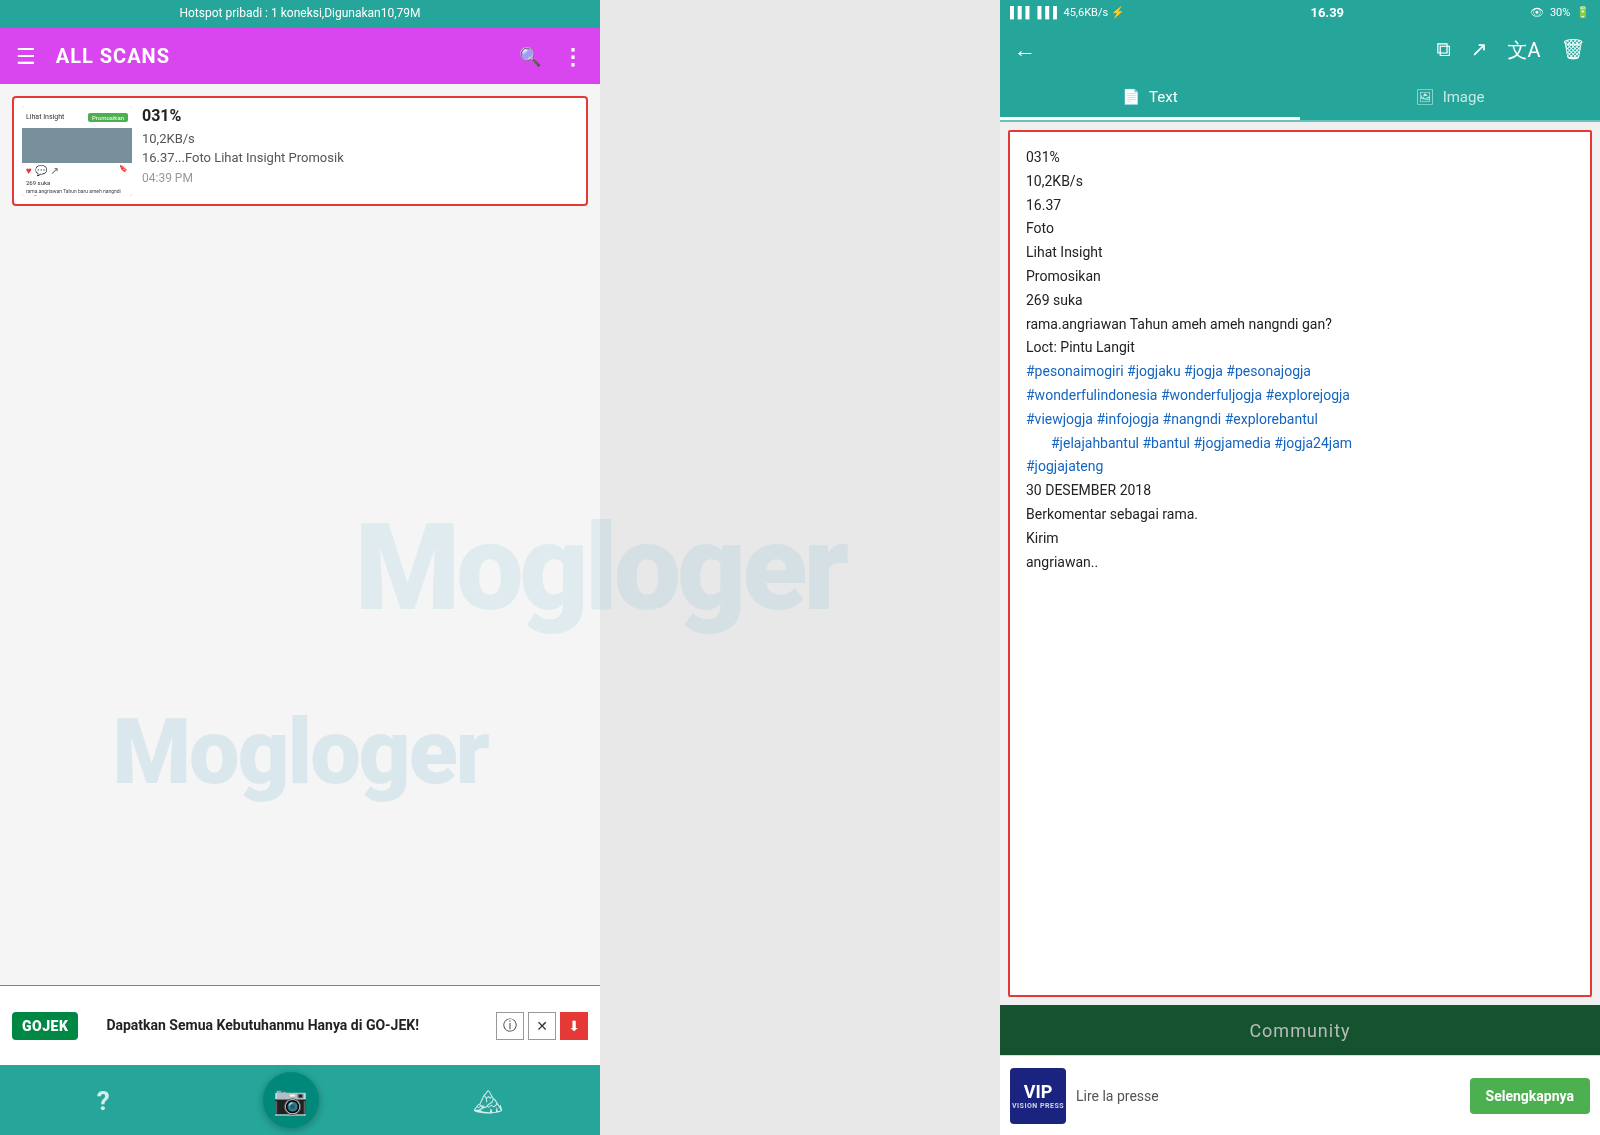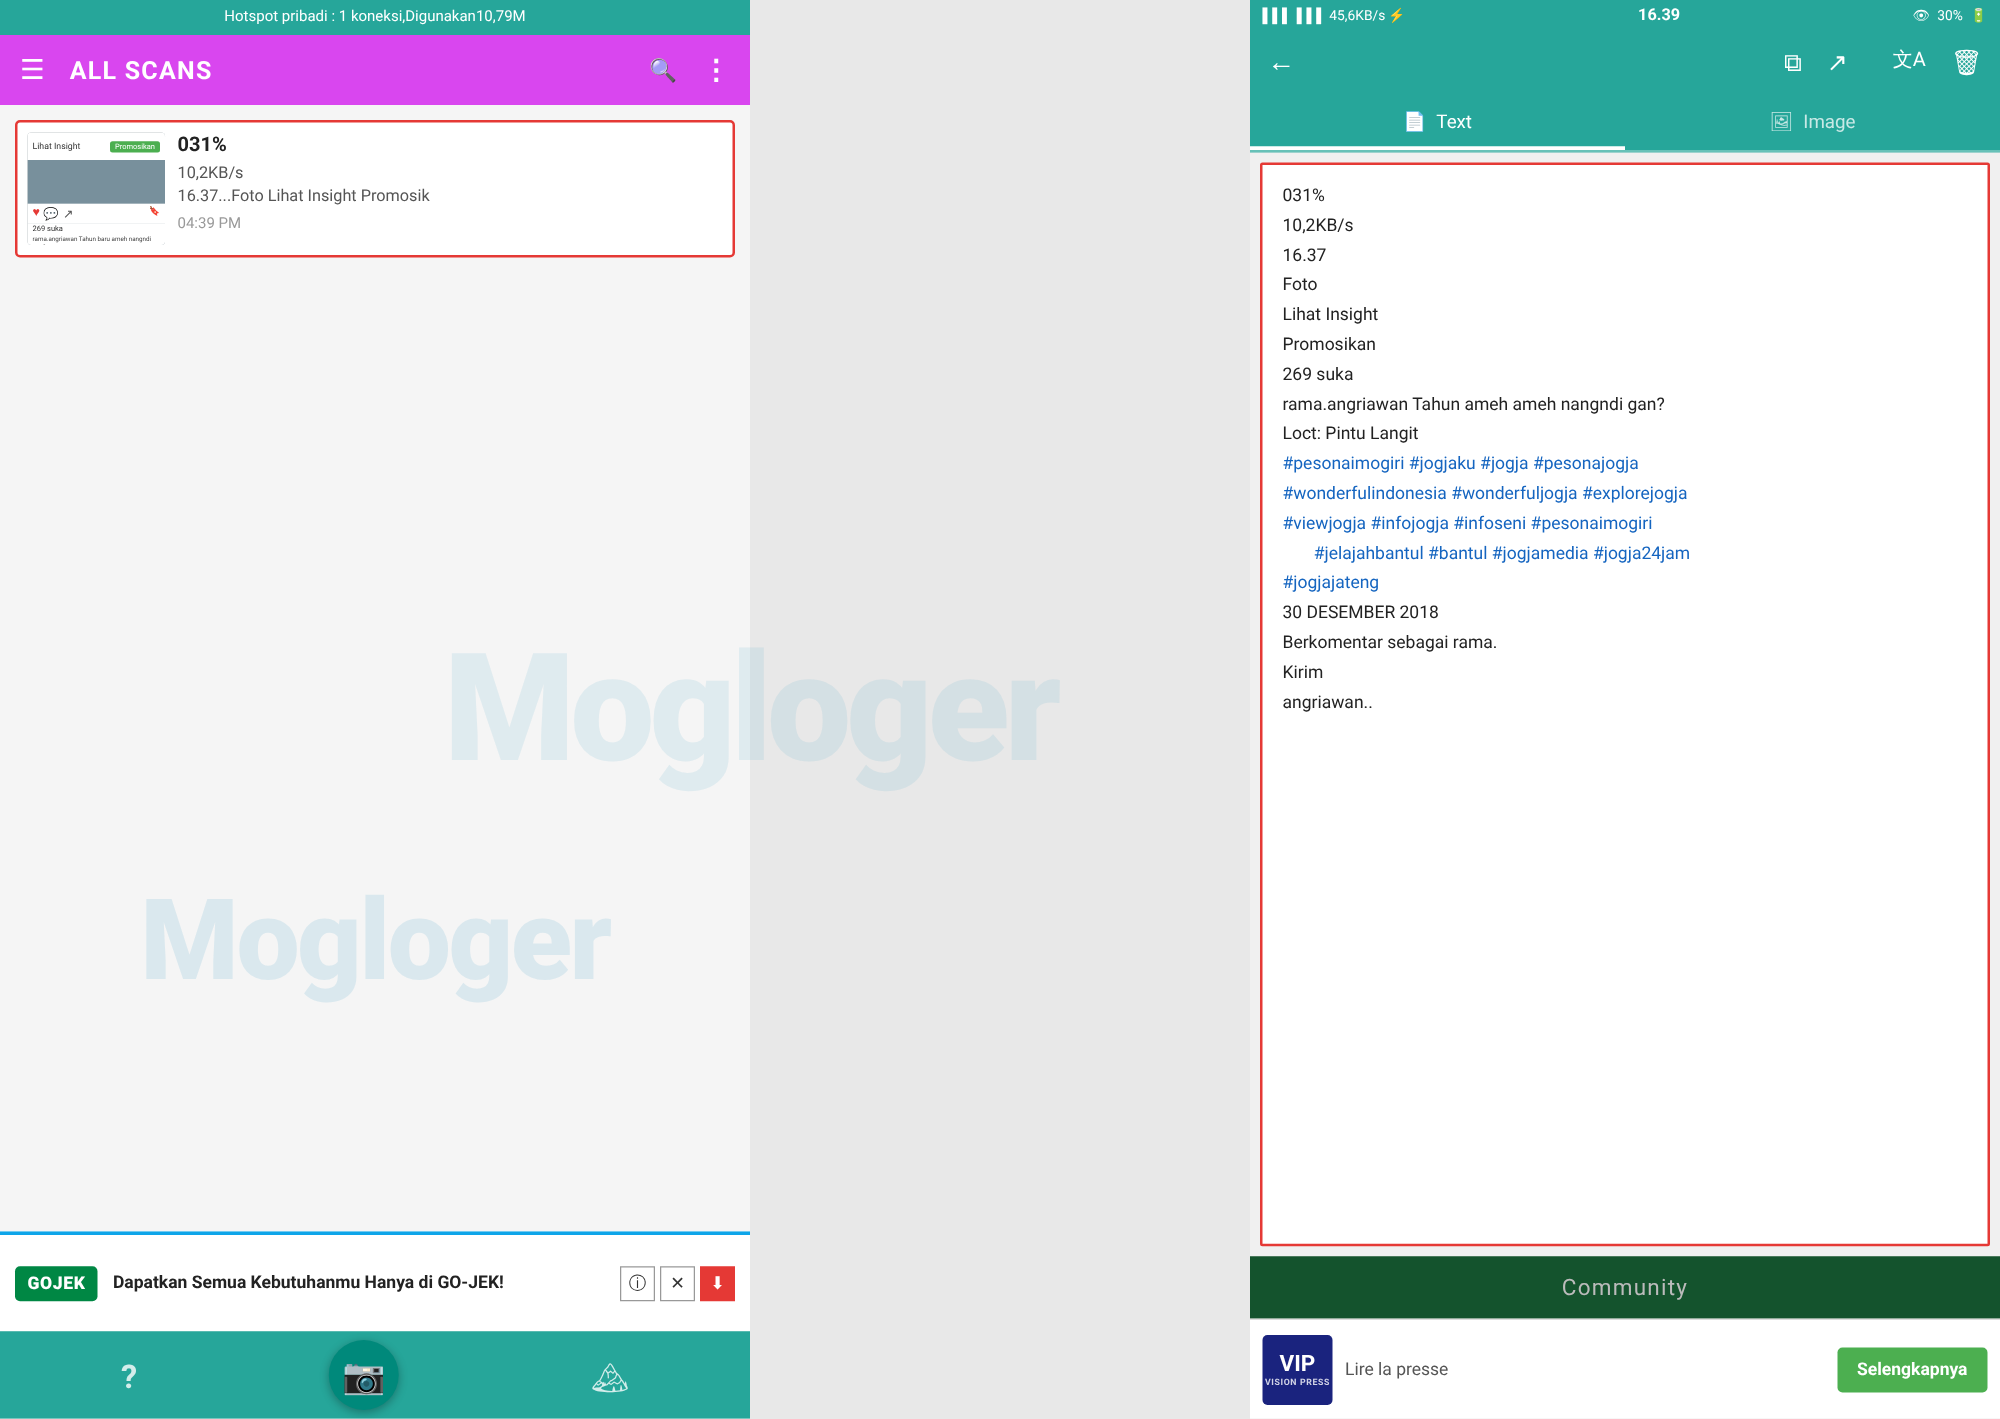--- a/index.html
+++ b/index.html
@@ -167,22 +167,22 @@
       white-space: nowrap;
     }
 
     
     .bottom-ad {
       background: white;
       height: 80px;
       display: flex;
       align-items: center;
       padding: 0 12px;
-      gap: 12px;
-      border-top: 3px solid #0ea5e9;
+      gap: 28px;
+      border-top: 1px solid #0ea5e9;
     }
     .gojek-logo {
       background: #008744;
       color: white;
       font-weight: 900;
       font-size: 14px;
       padding: 6px 10px;
       border-radius: 4px;
       letter-spacing: 0.5px;
     }
@@ -512,21 +512,21 @@
       <span>30%</span>
       <span>🔋</span>
     </div>
   </div>
 
   <div class="app-bar-right">
     <span class="app-bar-icon icon-back"></span>
     <div class="app-bar-right-icons">
       <span class="app-bar-icon">⧉</span>
       <span class="app-bar-icon">↗</span>
-      <span class="app-bar-icon" style="font-size:16px;margin-left:16px;">文A</span>
+      <span class="app-bar-icon" style="font-size:20px;">文A</span>
       <span class="app-bar-icon">🗑</span>
     </div>
   </div>
 
   <div class="tabs-bar">
     <div class="tab-item active">
       <span>📄</span>
       <span>Text</span>
     </div>
     <div class="tab-item">
@@ -541,21 +541,21 @@
       <div>10,2KB/s</div>
       <div>16.37</div>
       <div>Foto</div>
       <div>Lihat Insight</div>
       <div>Promosikan</div>
       <div>269 suka</div>
       <div>rama.angriawan Tahun ameh ameh nangndi gan?</div>
       <div>Loct: Pintu Langit</div>
       <div style="color:#1565c0;">#pesonaimogiri #jogjaku #jogja #pesonajogja</div>
       <div style="color:#1565c0;">#wonderfulindonesia #wonderfuljogja #explorejogja</div>
-      <div style="color:#1565c0;">#viewjogja #infojogja #infoseni #pesonaimogiri</div>
+      <div style="color:#1565c0;">#viewjogja #infojogja #nangndi #explorebantul</div>
       <div style="color:#1565c0;margin-left:25px;">#jelajahbantul #bantul #jogjamedia #jogja24jam</div>
       <div style="color:#1565c0;">#jogjajateng</div>
       <div>30 DESEMBER 2018</div>
       <div>Berkomentar sebagai rama.</div>
       <div>Kirim</div>
       <div>angriawan..</div>
     </div>
   </div>
 
   <div class="community-area">

